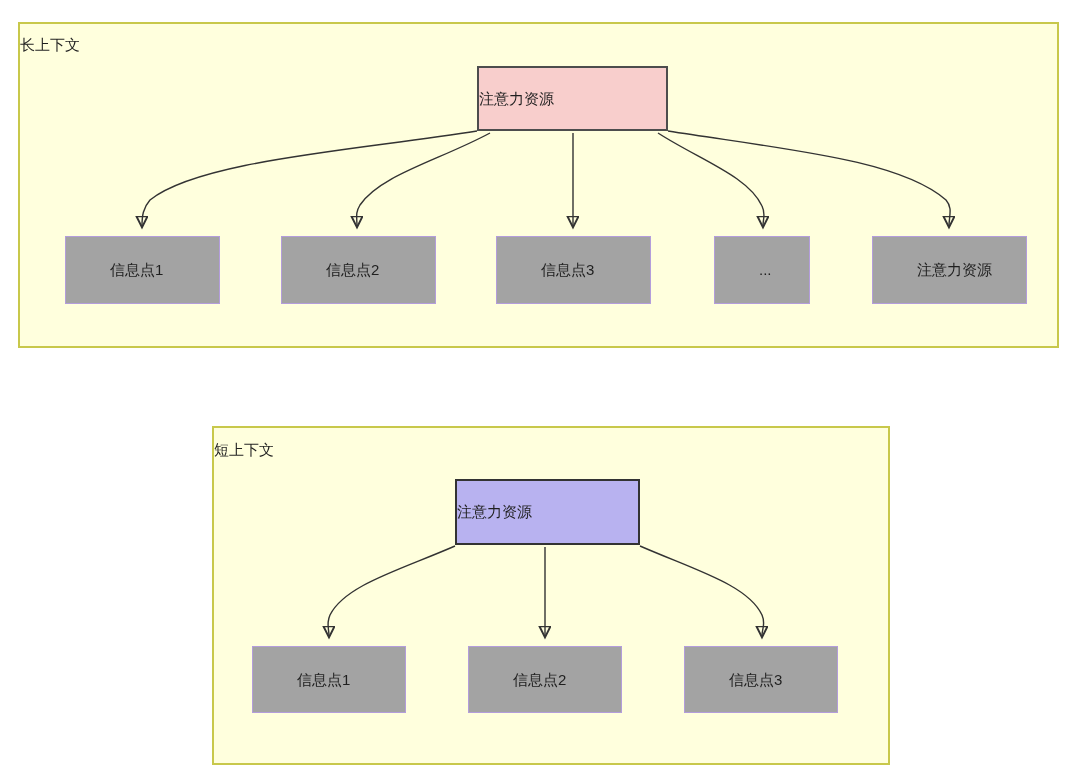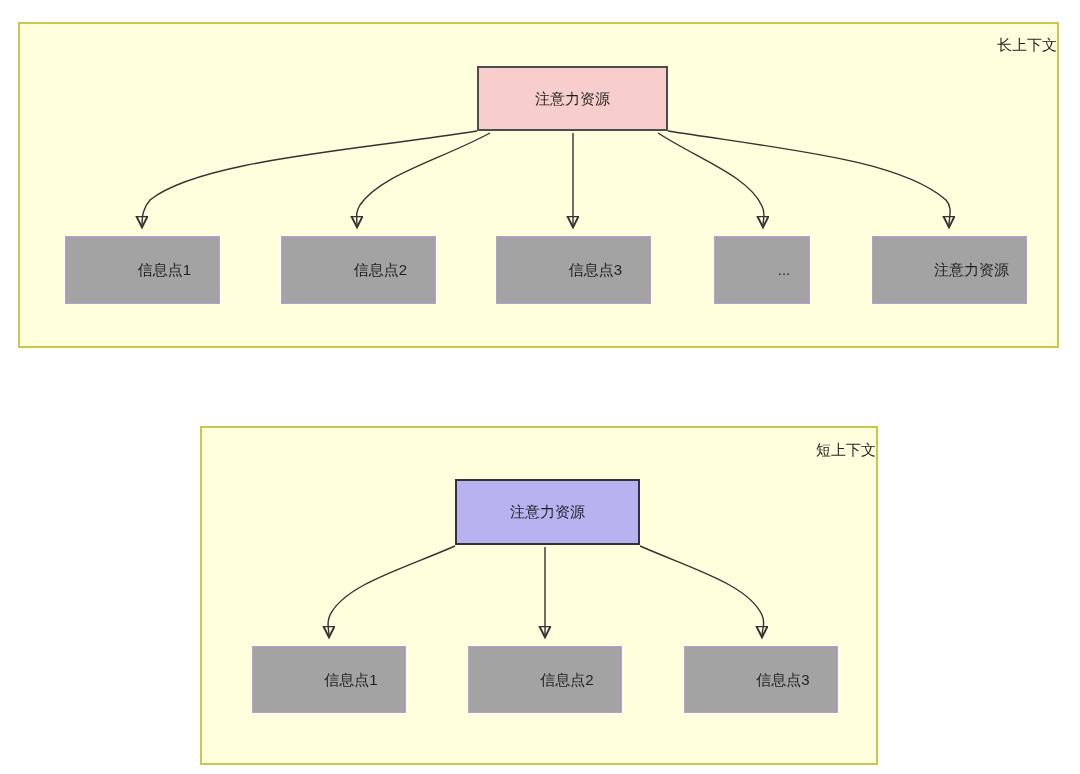--- a/index.html
+++ b/index.html
@@ -29,45 +29,44 @@
     border: 2px solid #c8c84b;
     box-sizing: border-box;
   }
   #container-long {
     left: 18px;
     top: 22px;
     width: 1041px;
     height: 326px;
   }
   #container-short {
-    left: 200px;
+    left: 212px;
     top: 426px;
     width: 678px;
     height: 339px;
   }
   .container-title {
     position: absolute;
     left: 0;
     right: 0;
-    text-align: right;
+    text-align: left;
     font-size: 15px;
     color: #1f1f1f;
     line-height: 18px;
     white-space: nowrap;
   }
   #container-long .container-title { top: 12px; }
   #container-short .container-title { top: 13px; }
 
   
   .node {
     position: absolute;
     box-sizing: border-box;
     display: flex;
     align-items: center;
-    justify-content: center;
     font-size: 15px;
     color: #1f1f1f;
     line-height: 1.2;
     white-space: nowrap;
   }
   .node.attention-red {
     background: #f8cecc;
     border: 2px solid #4d4d4d;
   }
   .node.attention-blue {

